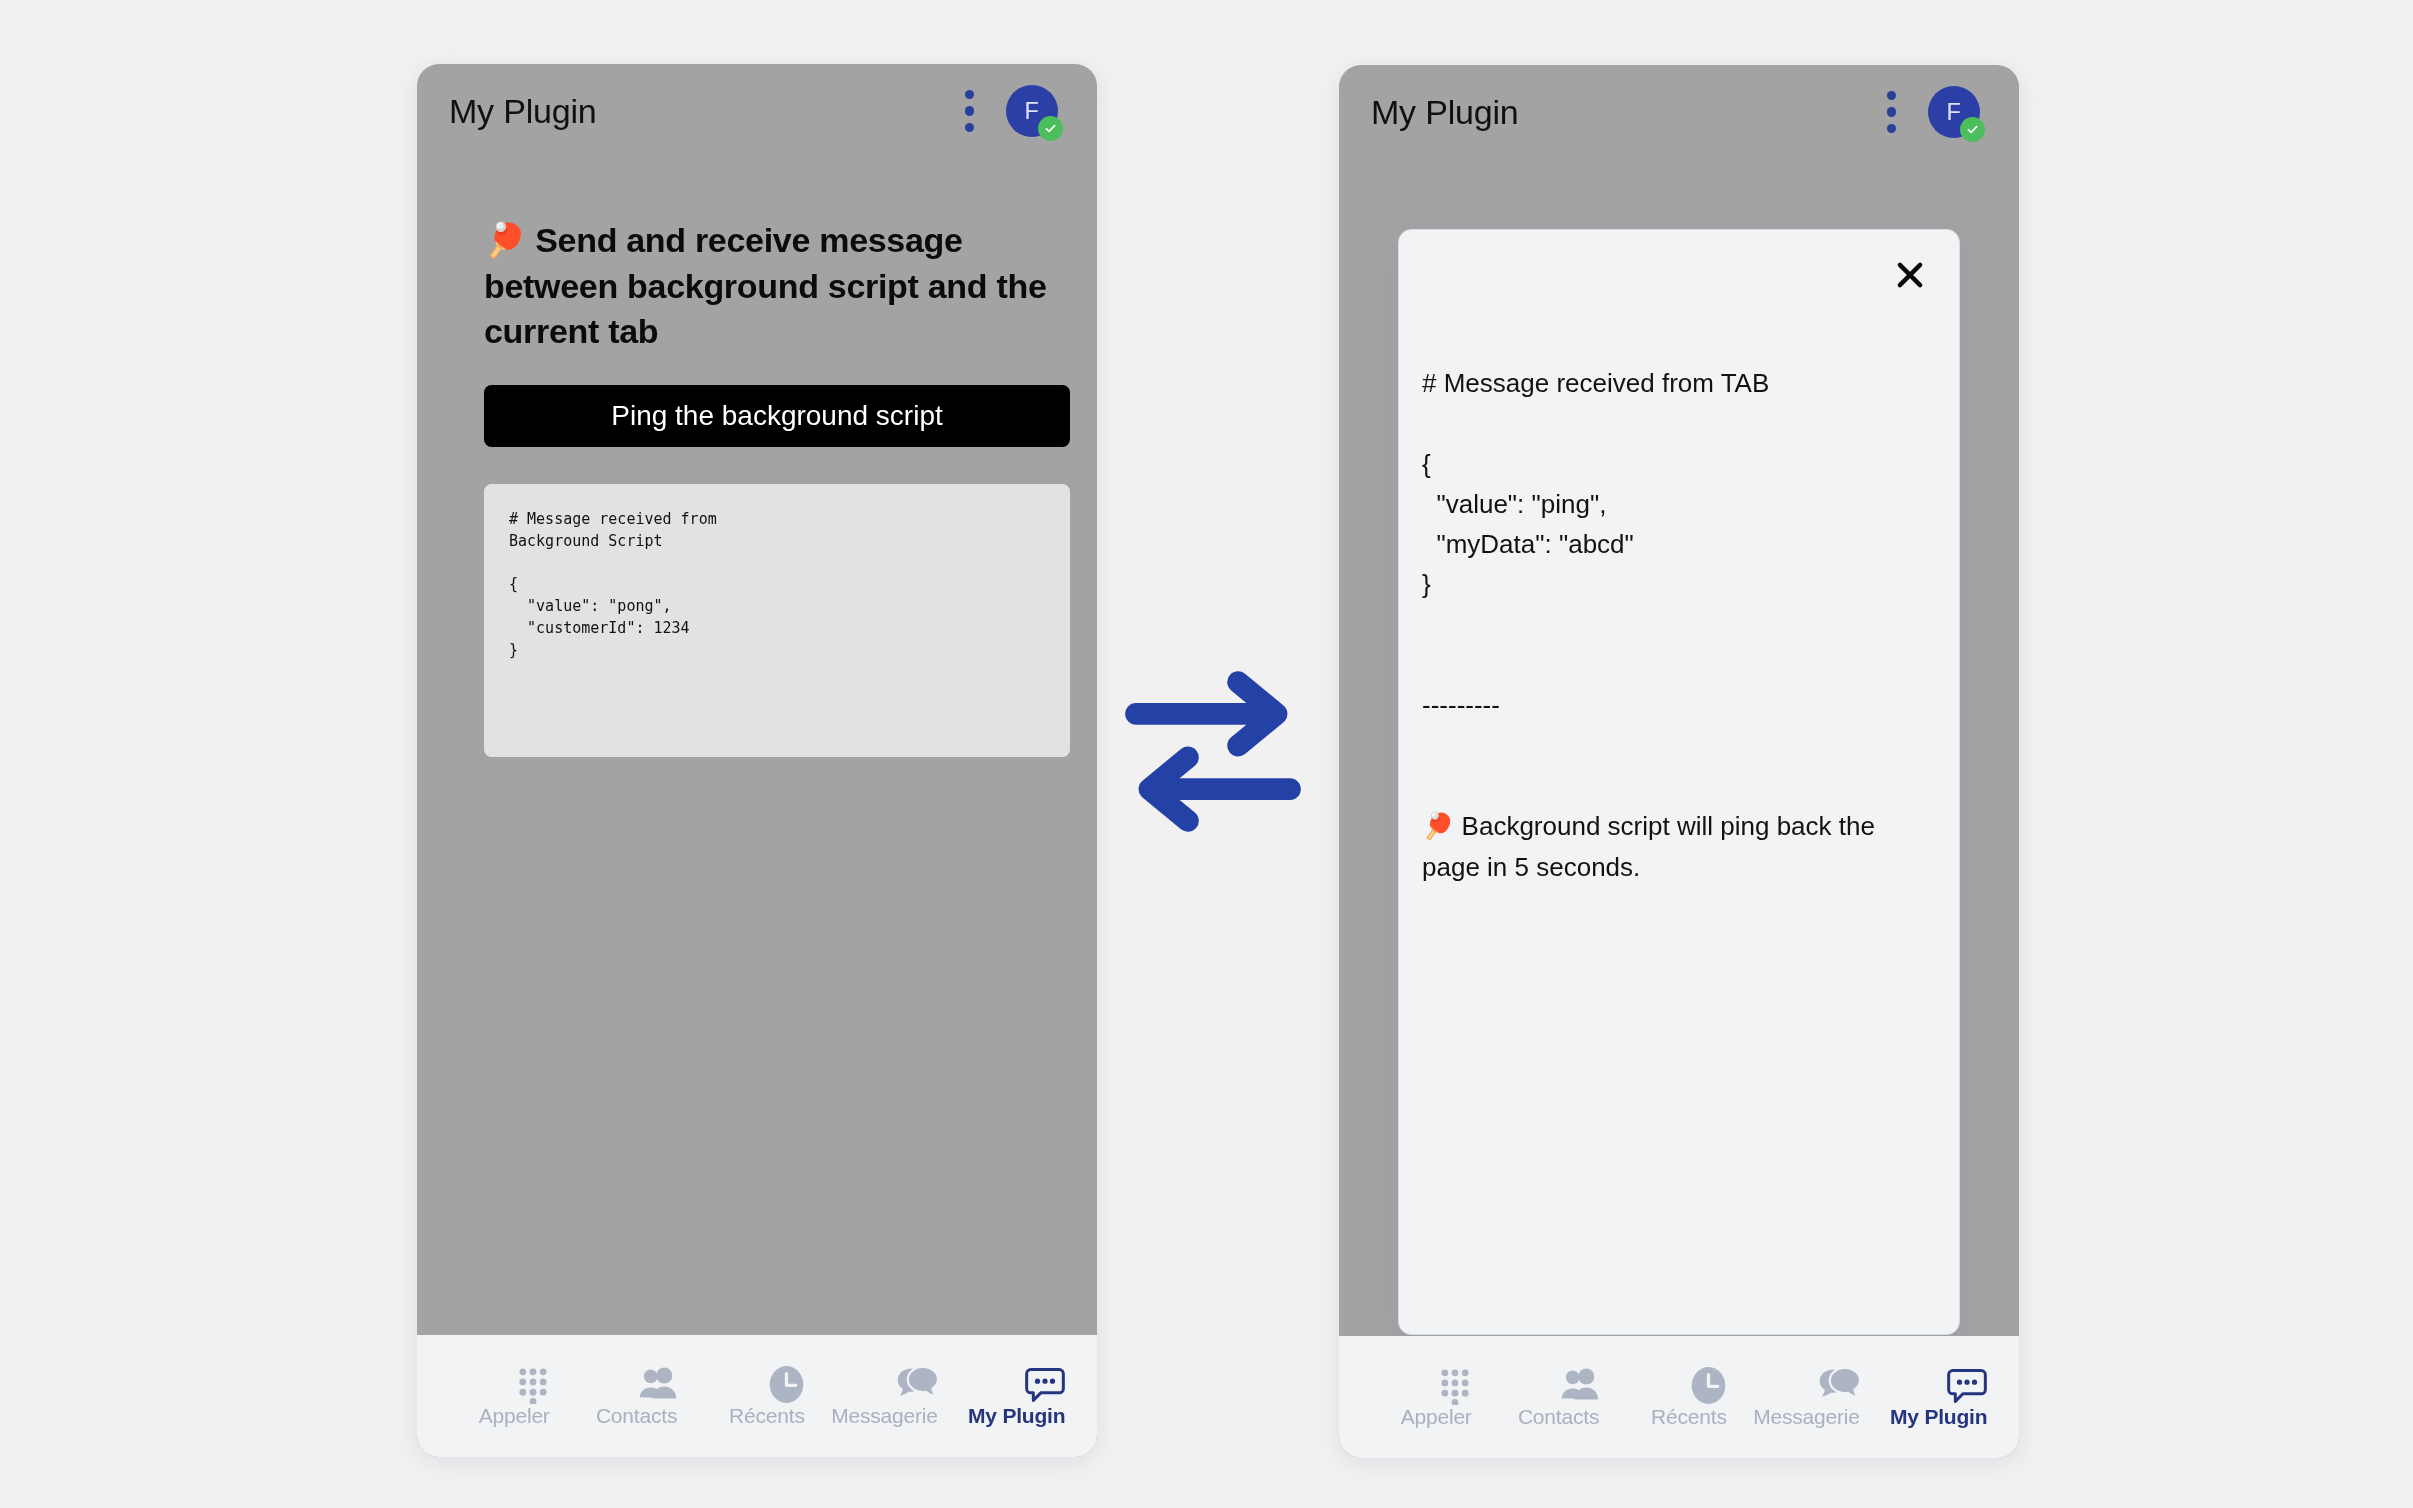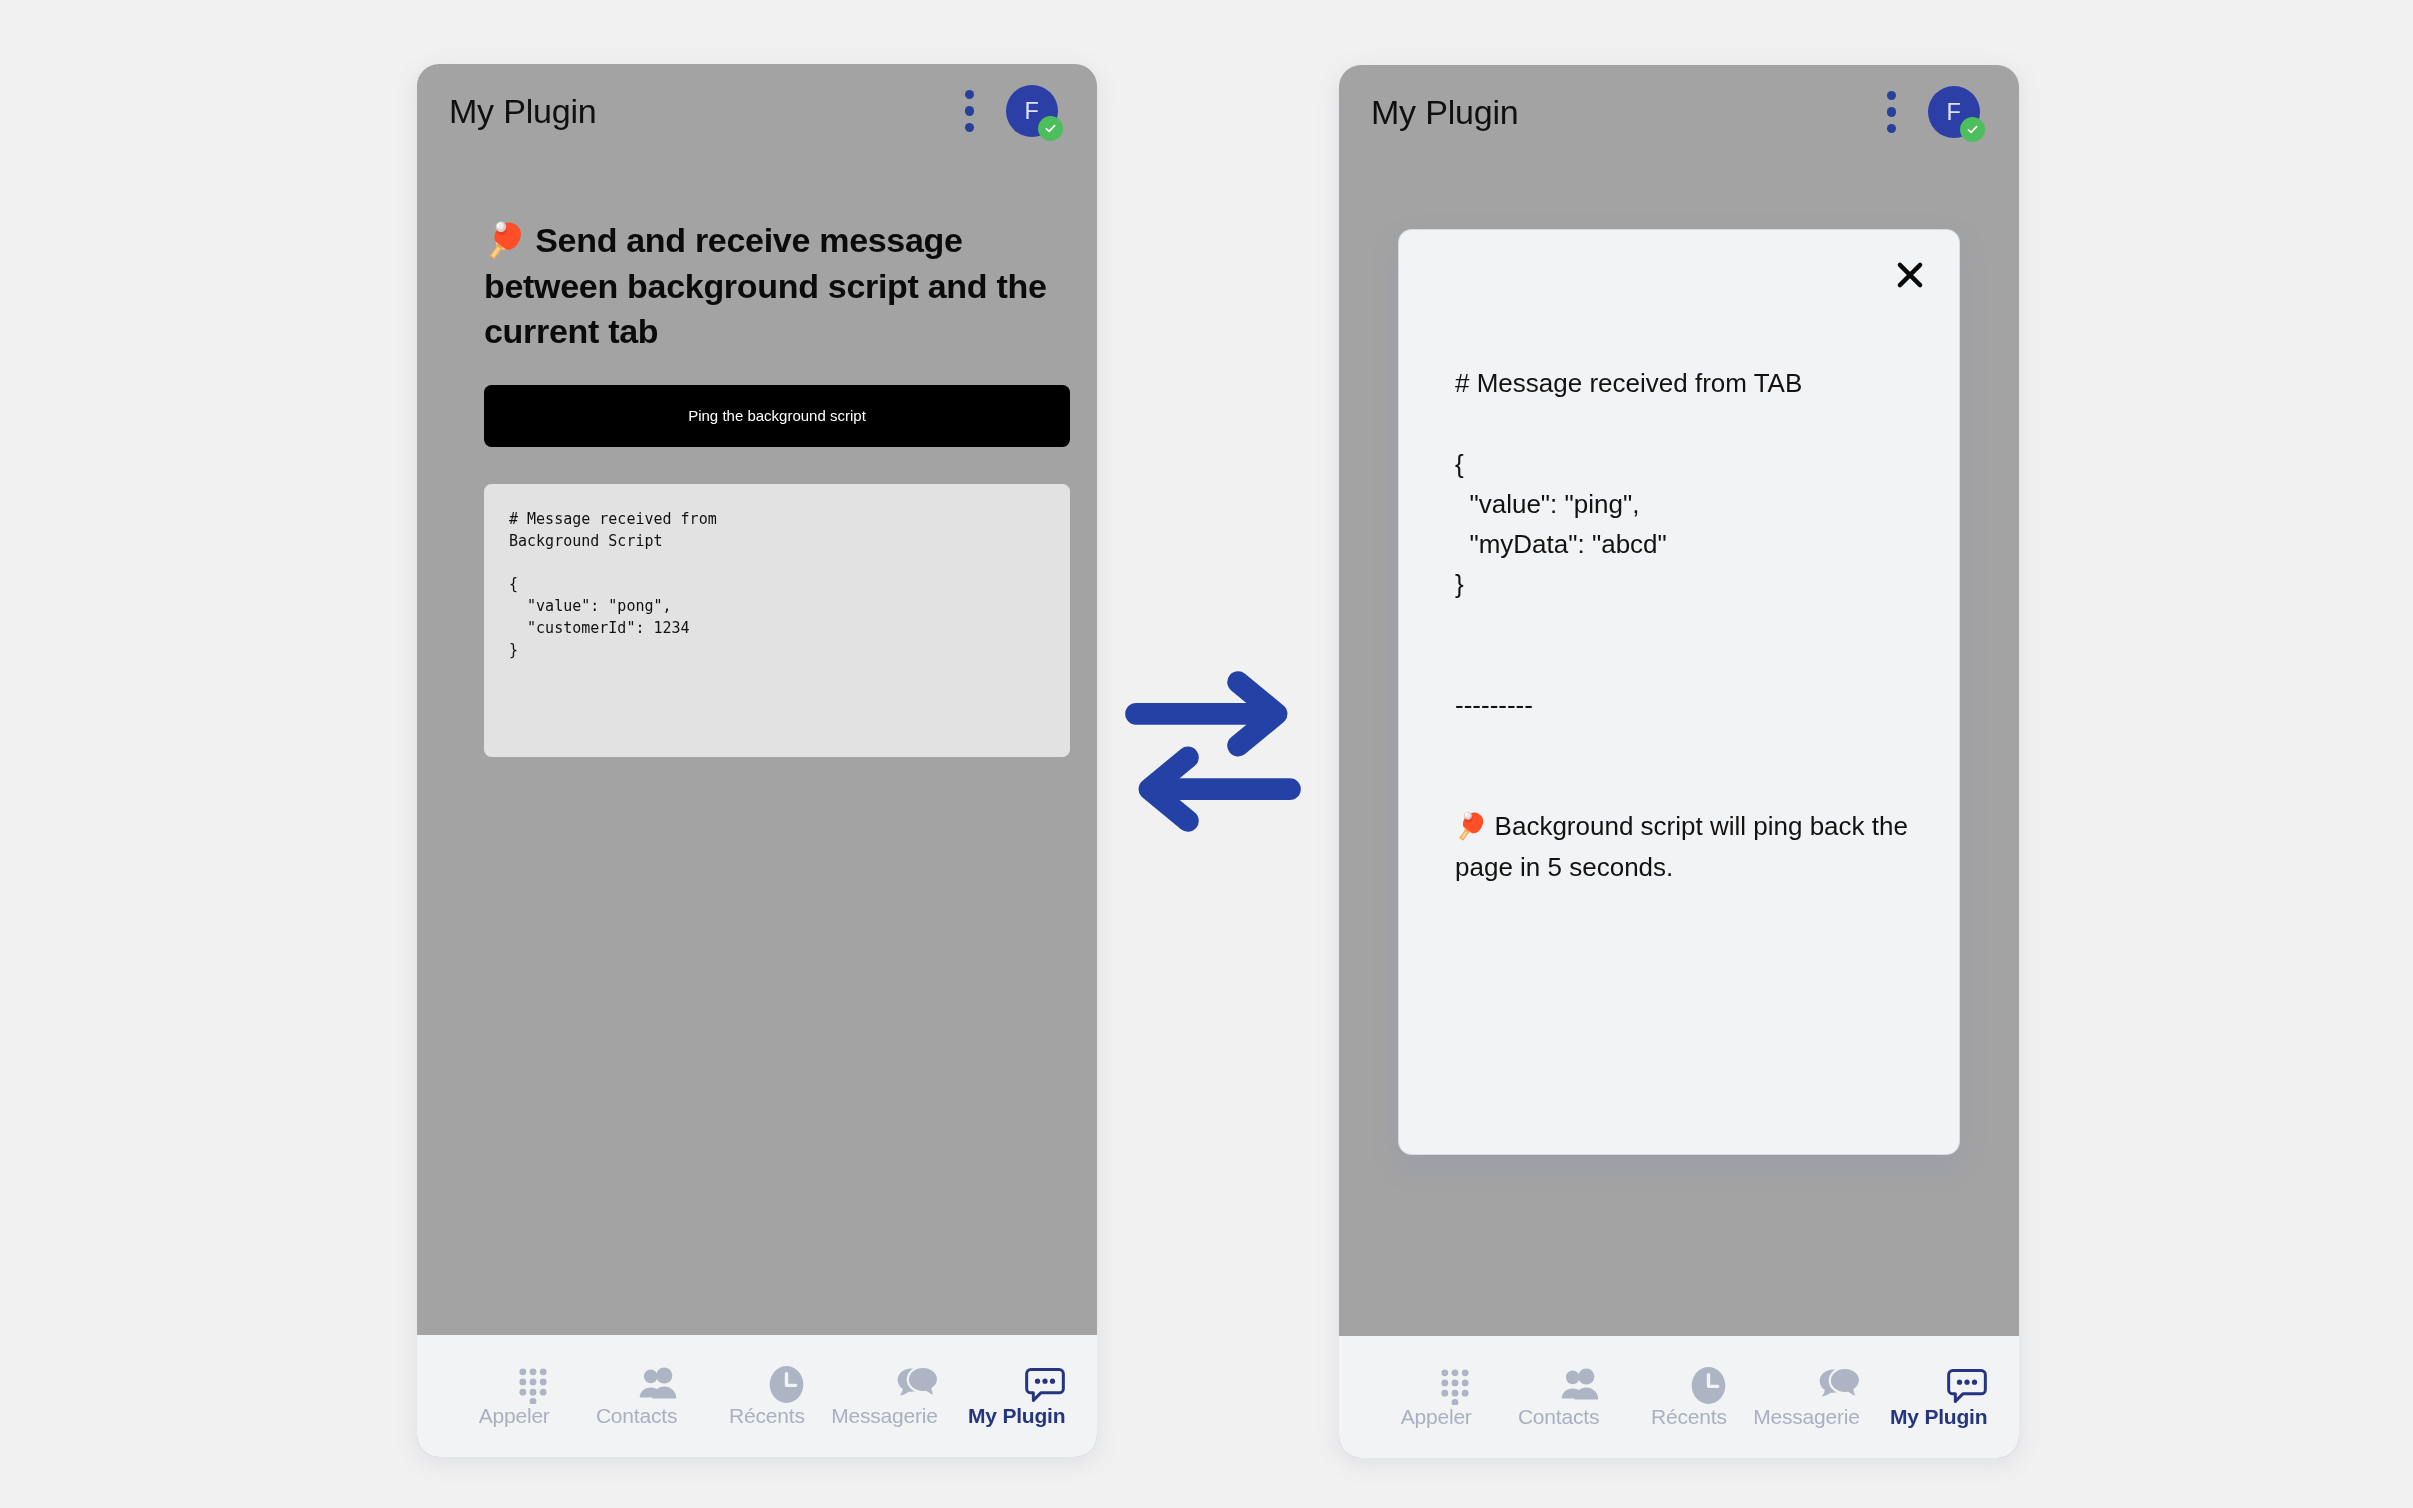--- a/index.html
+++ b/index.html
@@ -136,21 +136,21 @@
     letter-spacing: -0.3px;
   }
   .ping-button {
     display: block;
     width: 100%;
     background: #000000;
     color: #ffffff;
     border: none;
     border-radius: 7.5px;
     height: 62px;
-    font-size: 15px;
+    font-size: 28px;
     font-family: "Liberation Sans", sans-serif;
     cursor: pointer;
     margin: 0 0 37px 0;
   }
   .code-box {
     background: #e2e2e2;
     border-radius: 7.5px;
     padding: 25px 25px 28.5px 25px;
     box-sizing: border-box;
     font-family: "DejaVu Sans Mono", monospace;
@@ -166,24 +166,24 @@
     position: absolute;
     inset: 0;
     padding: 70px 59px 0 59px;
     box-sizing: border-box;
   }
   .modal {
     position: relative;
     background: #f2f3f4;
     border: 1.3px solid #d8dbe0;
     border-radius: 13.4px;
-    height: 926px;
+    height: 1106px;
     box-sizing: border-box;
     box-shadow: 0 11.7px 28.5px rgba(120, 130, 200, 0.16);
-    padding: 39px 39px 0 56px;
+    padding: 39px 39px 0 23px;
     overflow: hidden;
   }
   .modal-close {
     position: absolute;
     top: 22px;
     right: 27px;
     width: 45px;
     height: 45px;
     border: none;
     background: transparent;

